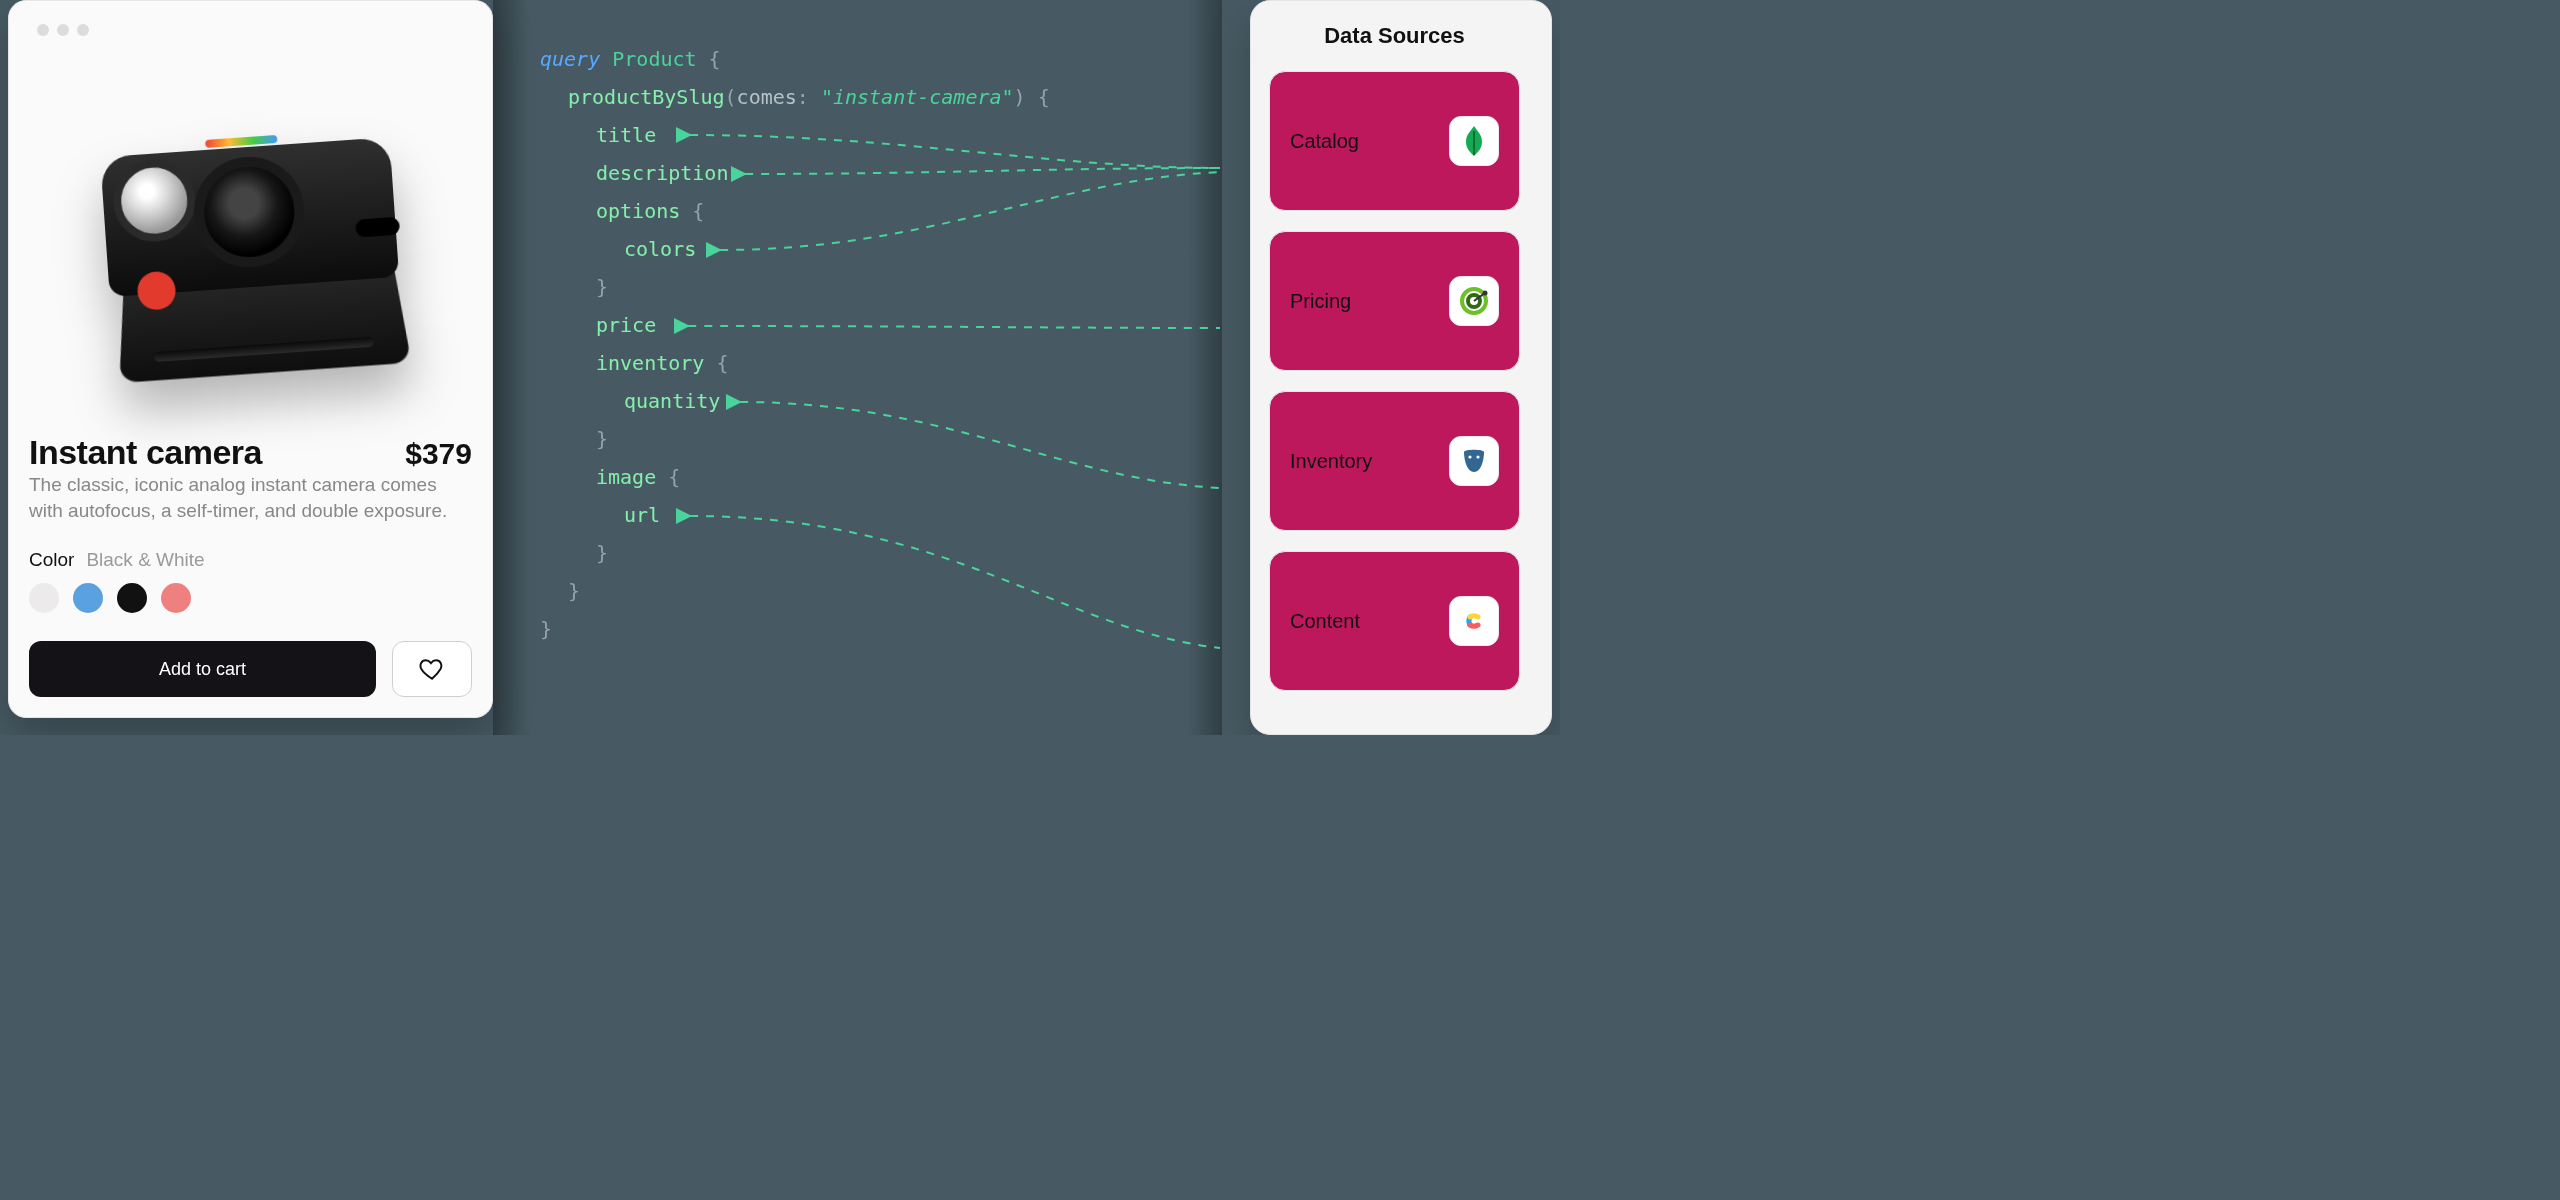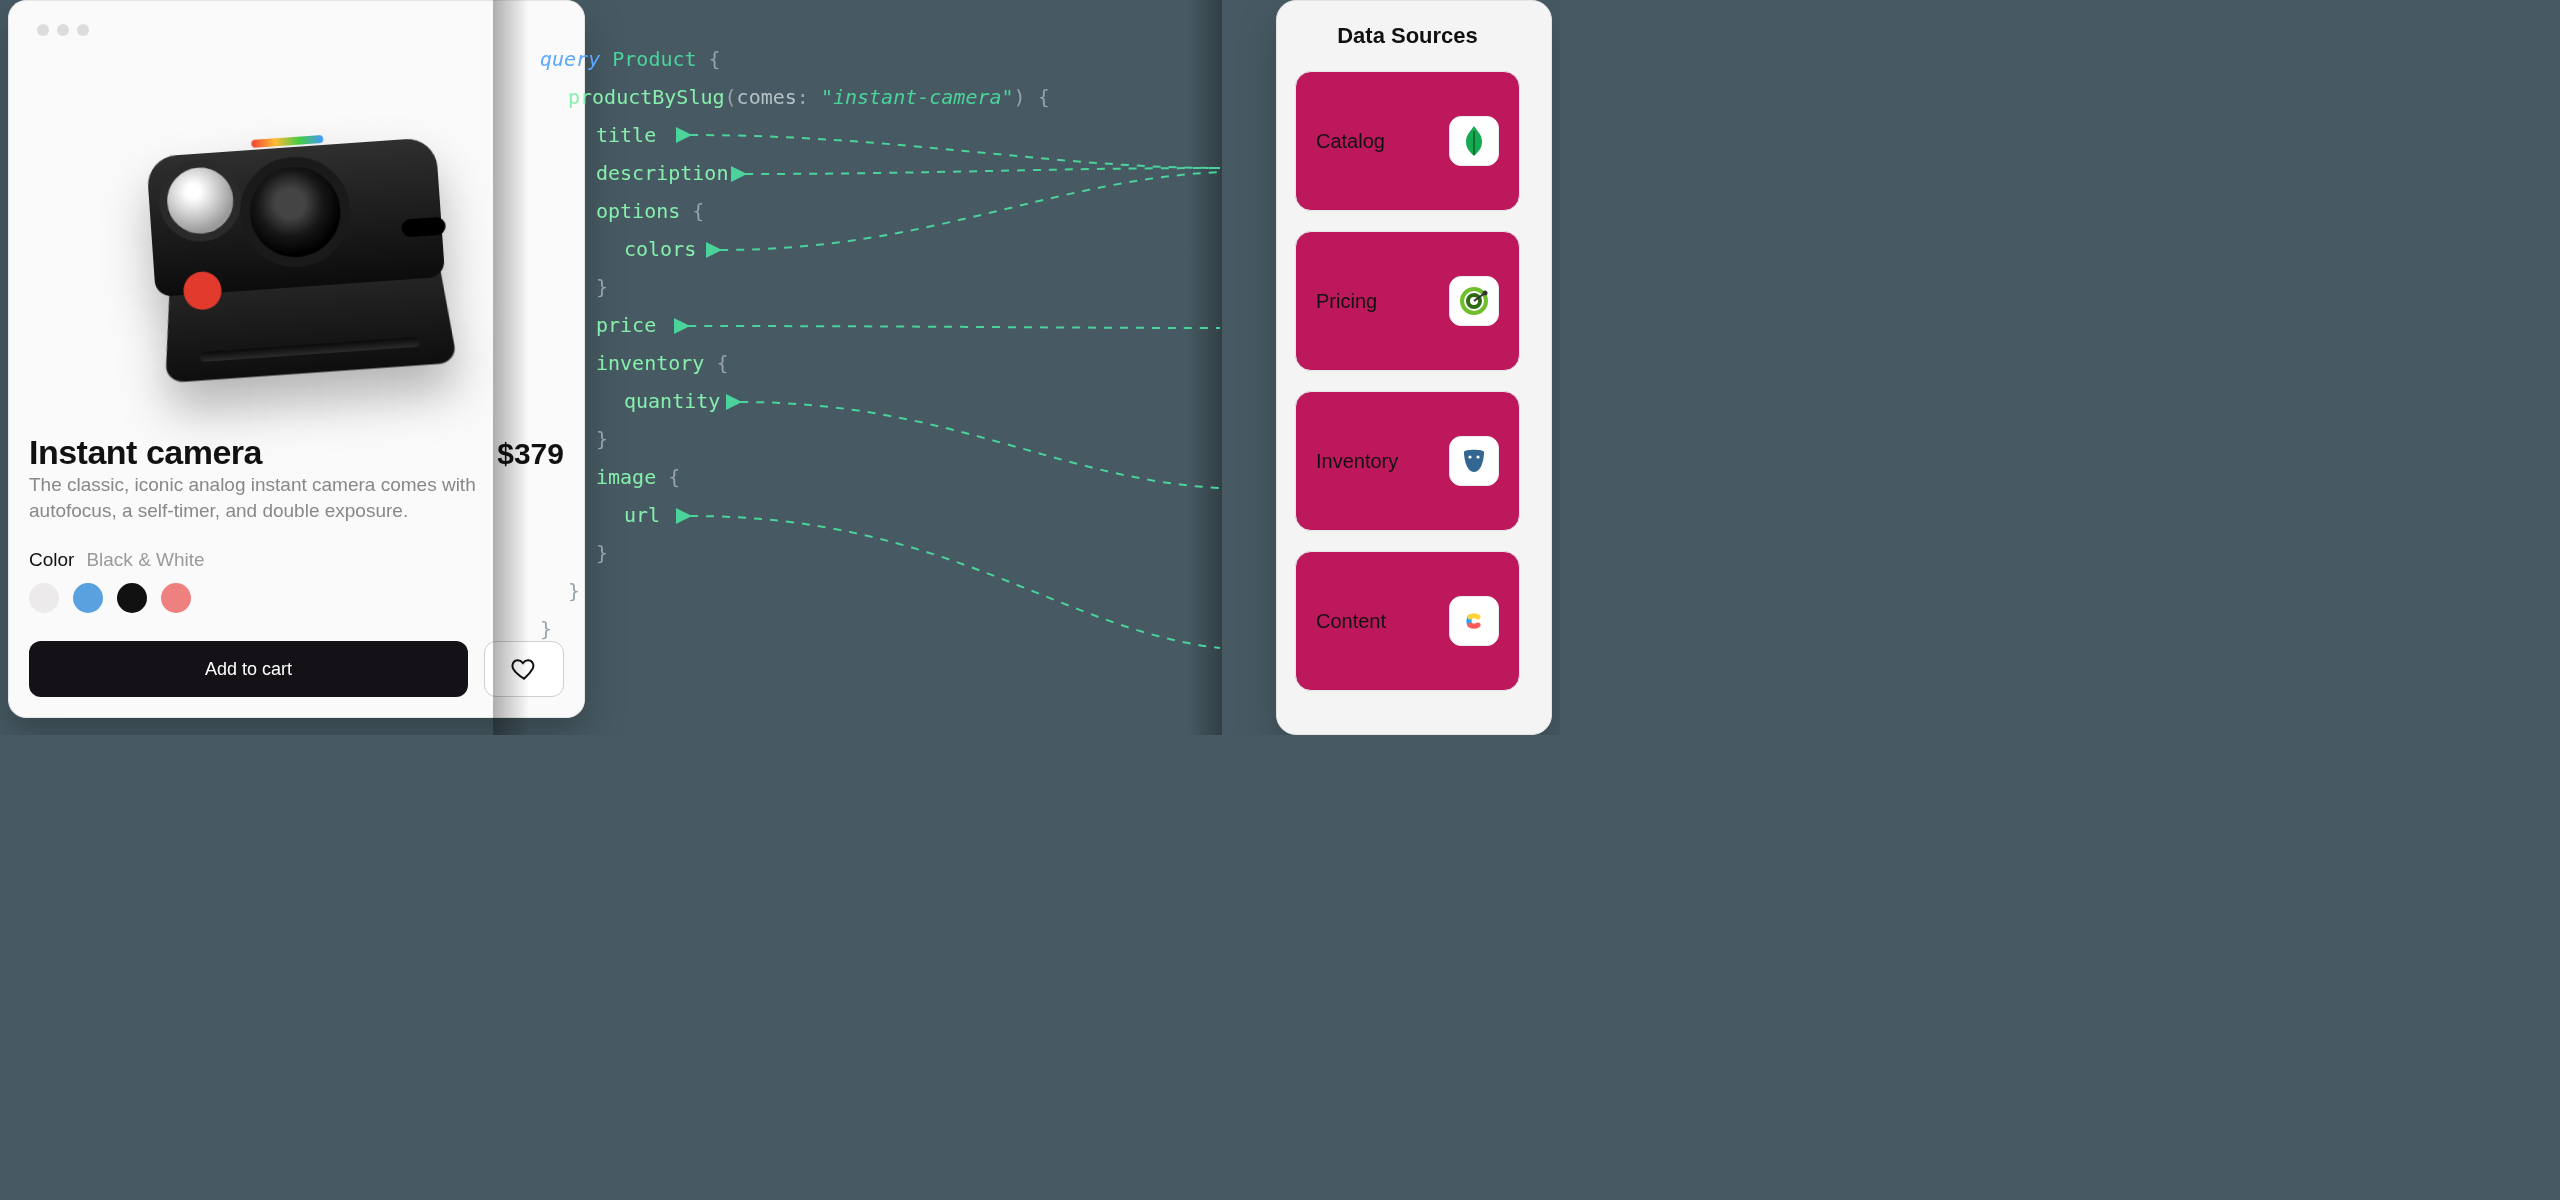--- a/index.html
+++ b/index.html
@@ -15,21 +15,21 @@
     position: absolute;
     inset: 0;
     display: flex;
   }
 
   
   .product-window {
     position: absolute;
     left: 8px;
     top: 0;
-    width: 577px;
+    width: 485px;
     height: 718px;
     background: #fafafa;
     border-radius: 18px;
     border: 1px solid #e6e6e6;
     box-shadow: 0 18px 40px rgba(0,0,0,.25);
     display: flex;
     flex-direction: column;
     padding: 12px 20px 20px 20px;
   }
   .titlebar {
@@ -134,21 +134,21 @@
   
   svg.connectors {
     position:absolute; left:0; top:0; width:1560px; height:735px;
     pointer-events:none;
   }
   .dash { stroke:#4ad39a; stroke-width:2; stroke-dasharray:8 8; fill:none; }
   .arrowhead { fill:#4ad39a; }
 
   
   .sources-panel {
-    position:absolute; right:8px; top:0; width:276px; height:735px;
+    position:absolute; right:8px; top:0; width:302px; height:735px;
     background:#f4f4f5; border:1px solid #e4e4e7;
     border-radius:20px; padding:22px 31px 0 18px;
     box-shadow: 0 18px 40px rgba(0,0,0,.22);
   }
   .sources-title { text-align:center; font-size:22px; font-weight:600; color:#111; margin-bottom:22px; }
   .src-card {
     background:#be185d; border:1px solid #e7e7e9; border-radius:16px;
     height:140px; margin-bottom:20px; display:flex; align-items:center;
     justify-content:space-between; padding:0 20px;
   }

